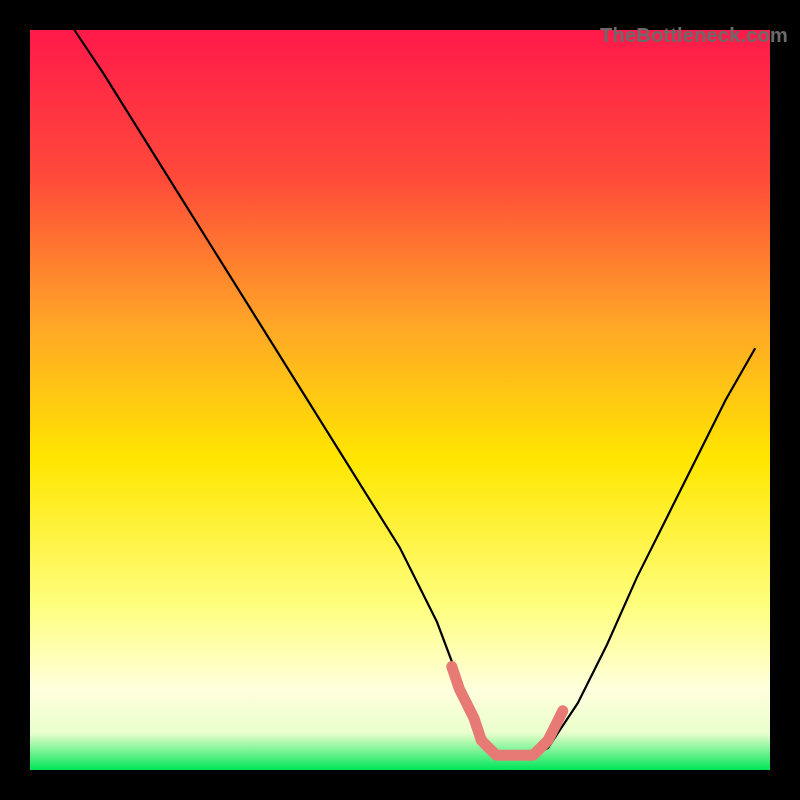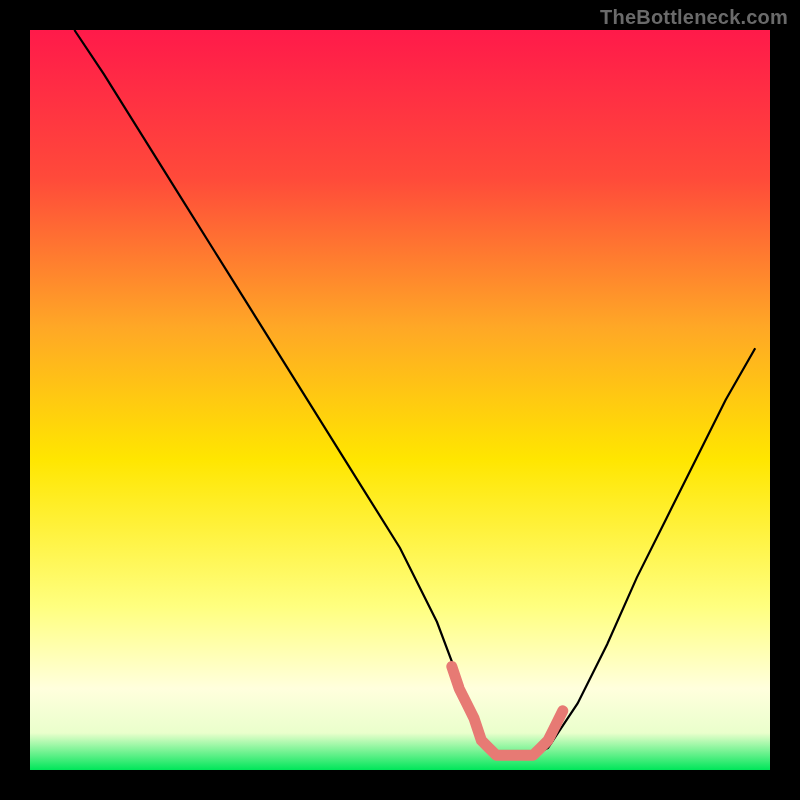--- a/index.html
+++ b/index.html
@@ -11,21 +11,21 @@
     overflow: hidden;
     position: relative;
   }
   .chart-container {
     position: relative;
     width: 800px;
     height: 800px;
   }
   .watermark {
     position: absolute;
-    top: 6px;
+    top: 24px;
     right: 12px;
     font-family: Arial, Helvetica, sans-serif;
     font-size: 20px;
     font-weight: bold;
     color: #6a6a6a;
     z-index: 10;
     letter-spacing: 0.2px;
     margin-left: 44px;
   }
   svg {

